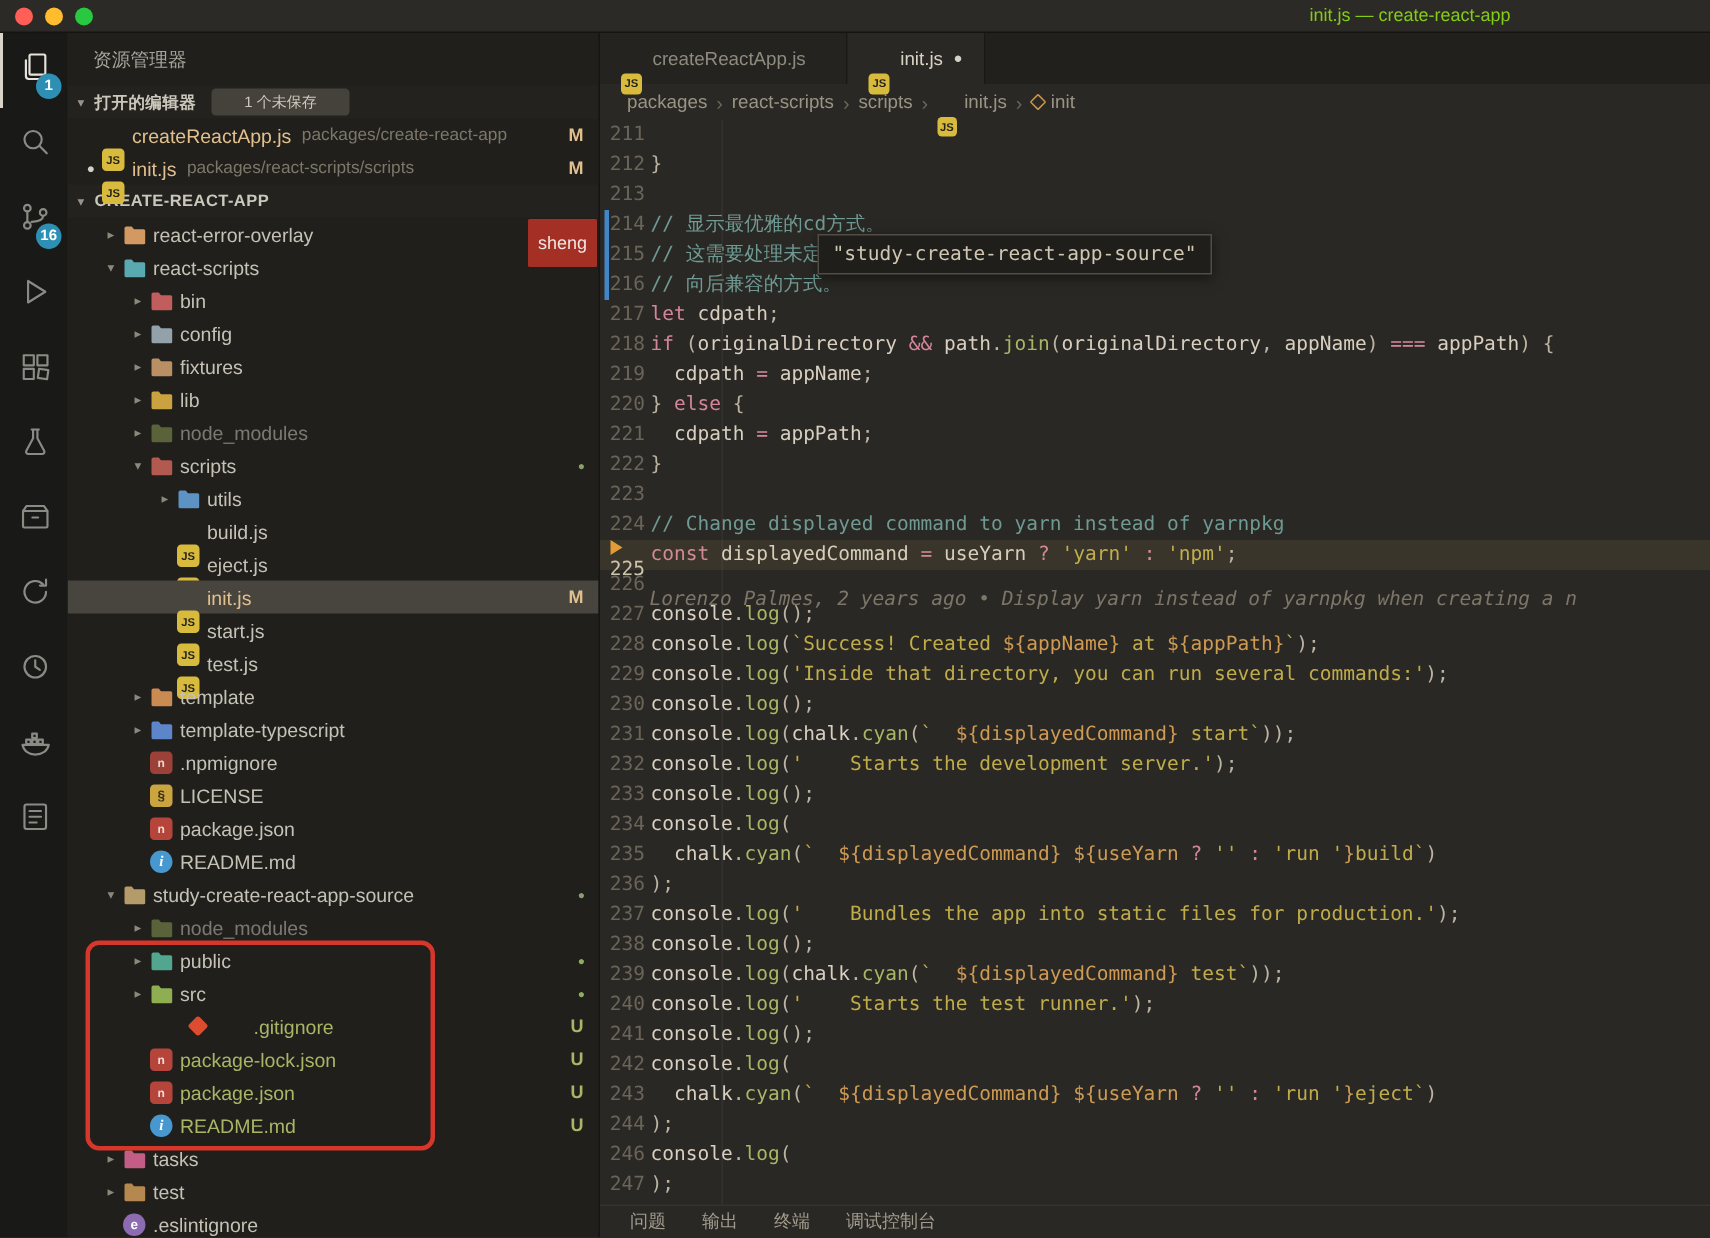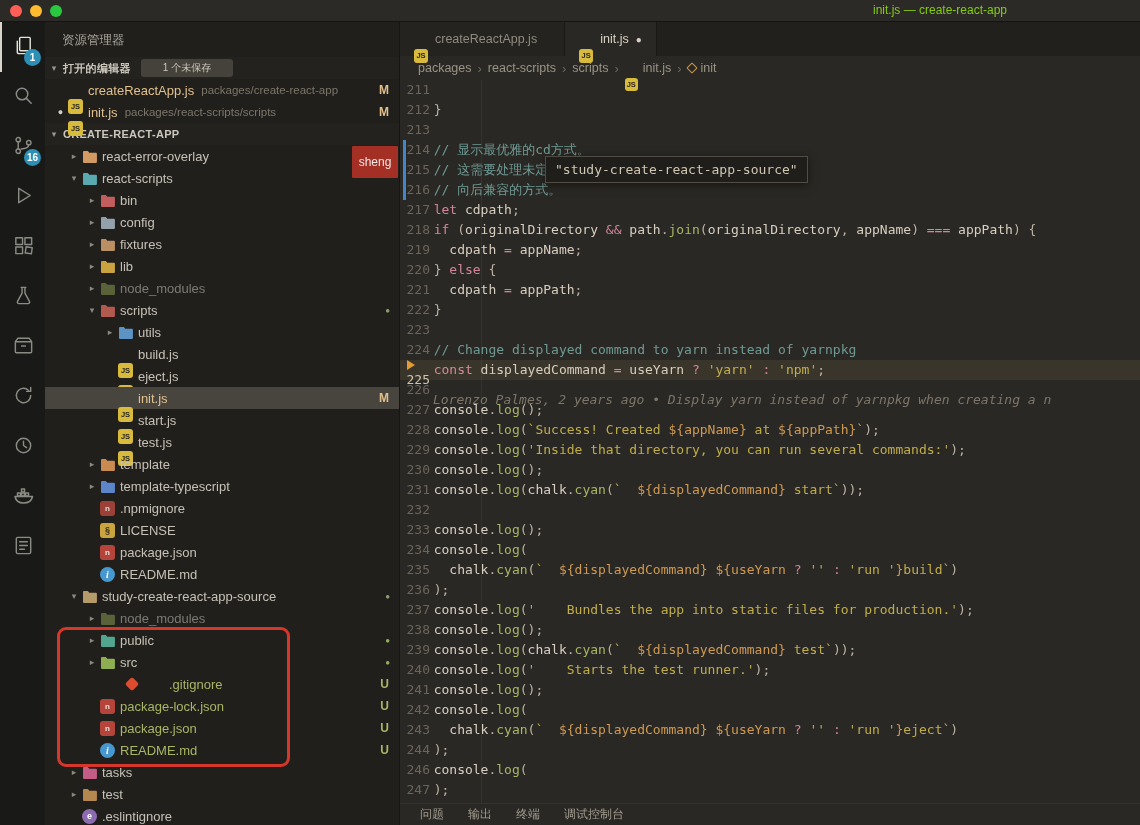--- a/index.html
+++ b/index.html
@@ -577,20 +577,21 @@
         <div class="cline">
           <span class="glyph"></span>
           <span class="lnum">230</span>
           <span class="modzone"></span>
           <span class="ctext"><span class="tk-v">  console</span><span class="tk-p">.</span><span class="tk-f">log</span><span class="tk-p">(</span><span class="tk-v">chalk</span><span class="tk-p">.</span><span class="tk-f">cyan</span><span class="tk-p">(</span><span class="tk-s">`  </span><span class="tk-t">${displayedCommand}</span><span class="tk-s"> start`</span><span class="tk-p">));</span></span>
         </div>
         <div class="cline">
           <span class="glyph"></span>
           <span class="lnum">231</span>
           <span class="modzone"></span>
+          <span class="ctext"><span class="tk-v">  console</span><span class="tk-p">.</span><span class="tk-f">log</span><span class="tk-p">(</span><span class="tk-s">'    Starts the development server.'</span><span class="tk-p">);</span></span>
         </div>
         <div class="cline">
           <span class="glyph"></span>
           <span class="lnum">232</span>
           <span class="modzone"></span>
           <span class="ctext"><span class="tk-v">  console</span><span class="tk-p">.</span><span class="tk-f">log</span><span class="tk-p">();</span></span>
         </div>
         <div class="cline">
           <span class="glyph"></span>
           <span class="lnum">233</span>

